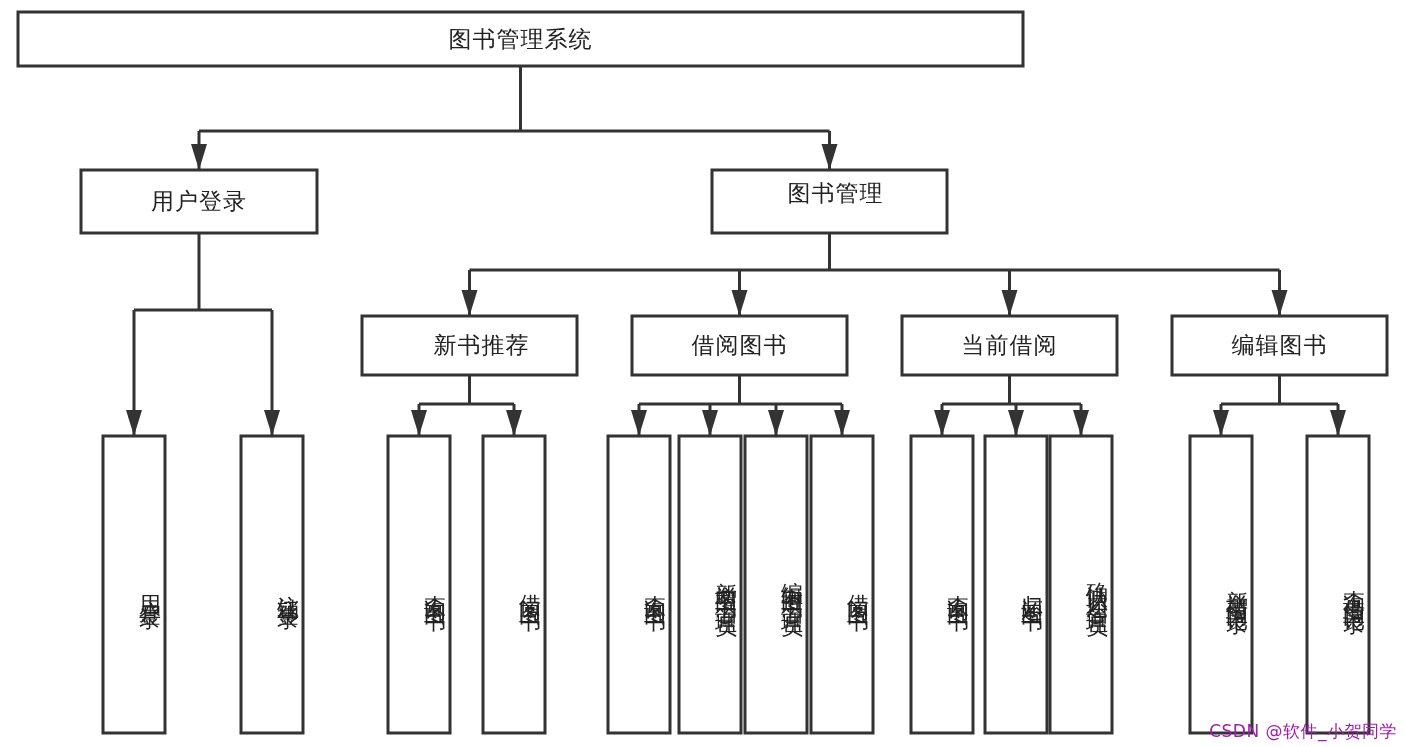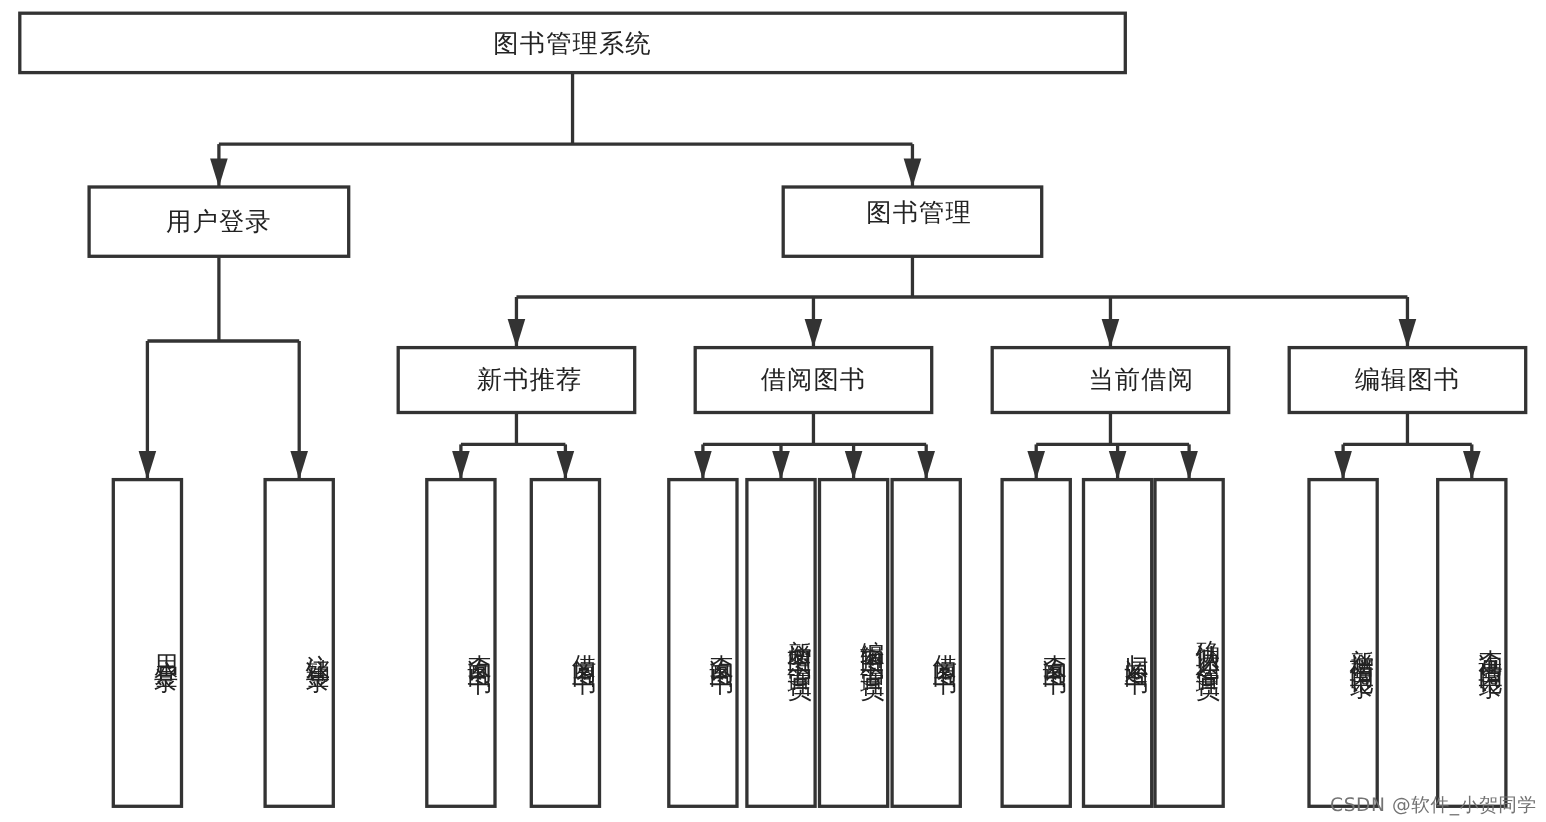--- a/index.html
+++ b/index.html
@@ -63,21 +63,21 @@
     letter-spacing: 5px;
     align-items: flex-start;
     justify-content: center;
     padding-top: 4px;
   }
   .watermark {
     position: absolute;
     right: 8px;
     bottom: 4px;
     font-size: 17px;
-    color: #737373;
+    color: #a21caf;
     font-family: "DejaVu Sans", "Liberation Sans", sans-serif;
     letter-spacing: 0.5px;
     white-space: nowrap;
   }
 </style>
 </head>
 <body>
 
 <div id="diagram-root">
   <svg id="tree-svg" viewBox="0 0 1405 747" xmlns="http://www.w3.org/2000/svg">
@@ -157,21 +157,21 @@
         <rect x="1190" y="436" width="62" height="297" class="node-box"></rect>
         <rect x="1307" y="436" width="62" height="297" class="node-box"></rect>
       </g>
   </svg>
   <div id="labels-layer">
       <div class="node-label horizontal" style="left: 18px; top: 12px; width: 1005px; height: 54px;">图书管理系统</div>
       <div class="node-label horizontal" style="left: 81px; top: 170px; width: 236px; height: 63px;">用户登录</div>
       <div class="node-label horizontal" style="left: 718px; top: 170px; width: 235px; height: 47px;">图书管理</div>
       <div class="node-label horizontal" style="left: 374px; top: 316px; width: 215px; height: 59px;">新书推荐</div>
       <div class="node-label horizontal" style="left: 632px; top: 316px; width: 215px; height: 59px;">借阅图书</div>
-      <div class="node-label horizontal" style="left: 902px; top: 316px; width: 215px; height: 59px; margin-left: 28px;">当前借阅</div>
+      <div class="node-label horizontal" style="left: 902px; top: 316px; width: 215px; height: 59px;">当前借阅</div>
       <div class="node-label horizontal" style="left: 1172px; top: 316px; width: 215px; height: 59px;">编辑图书</div>
       <div class="node-label vertical" style="left: 103px; top: 436px; width: 62px; height: 297px;">用户登录</div>
       <div class="node-label vertical" style="left: 241px; top: 436px; width: 62px; height: 297px;">注销登录</div>
       <div class="node-label vertical" style="left: 388px; top: 436px; width: 62px; height: 297px;">查询图书</div>
       <div class="node-label vertical" style="left: 483px; top: 436px; width: 62px; height: 297px;">借阅图书</div>
       <div class="node-label vertical" style="left: 608px; top: 436px; width: 62px; height: 297px;">查询图书</div>
       <div class="node-label vertical" style="left: 679px; top: 436px; width: 62px; height: 297px;">新增图书（管理员）</div>
       <div class="node-label vertical" style="left: 745px; top: 436px; width: 62px; height: 297px;">编辑图书（管理员）</div>
       <div class="node-label vertical" style="left: 811px; top: 436px; width: 62px; height: 297px;">借阅图书</div>
       <div class="node-label vertical" style="left: 911px; top: 436px; width: 62px; height: 297px;">查询图书</div>

